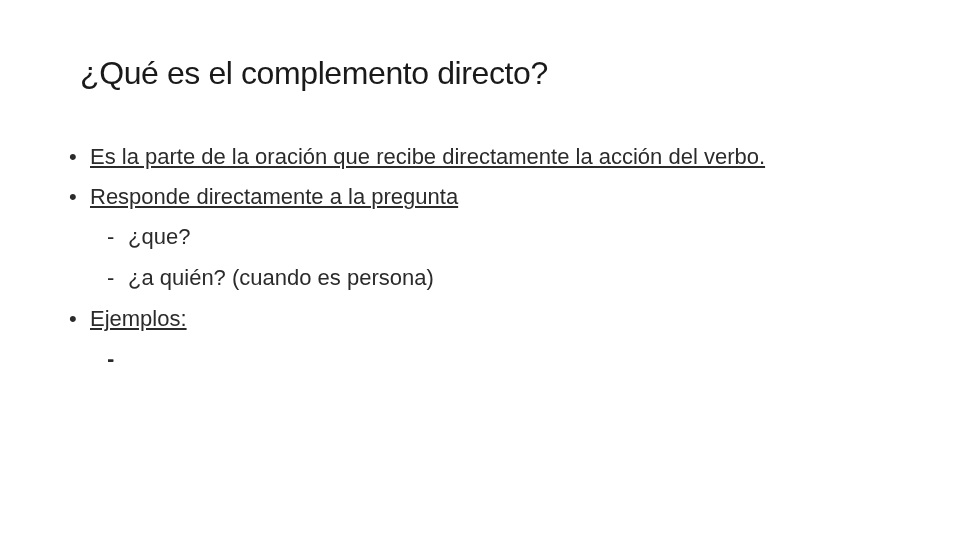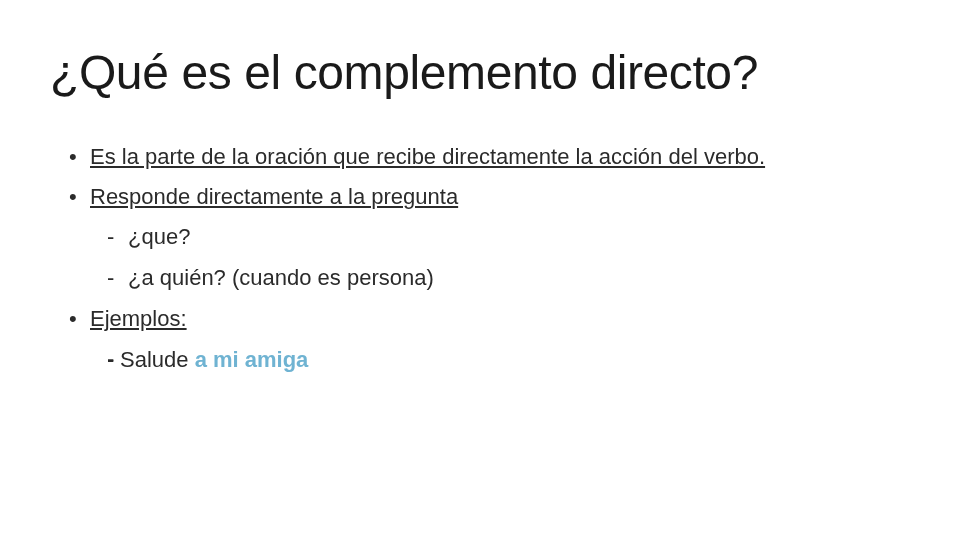--- a/index.html
+++ b/index.html
@@ -17,24 +17,24 @@
   .slide {
     position: relative;
     width: 960px;
     height: 540px;
     background: #ffffff;
     box-sizing: border-box;
   }
 
   .slide-title {
     position: absolute;
-    left: 50px;
+    left: 80px;
     top: 48px;
     width: 840px;
-    font-size: 48px;
+    font-size: 32px;
     line-height: 50px;
     font-weight: 400;
     color: #1a1a1a;
     letter-spacing: -0.4px;
     white-space: nowrap;
   }
 
   .body-block {
     position: absolute;
     left: 66px;
@@ -135,17 +135,16 @@
       <span class="marker">•</span>
       <span class="text">Ejemplos:</span>
     </div>
 
     <div class="bullet-row lvl2-tight">
       <span class="marker">-</span>
     </div>
 
     <div class="bullet-row lvl2-tight">
       <span class="marker">-</span>
-      <span class="text"><span>Salude </span><span class="hl">a mi amiga</span></span>
     </div>
 
   </div>
 </div>
 
 </body></html>

